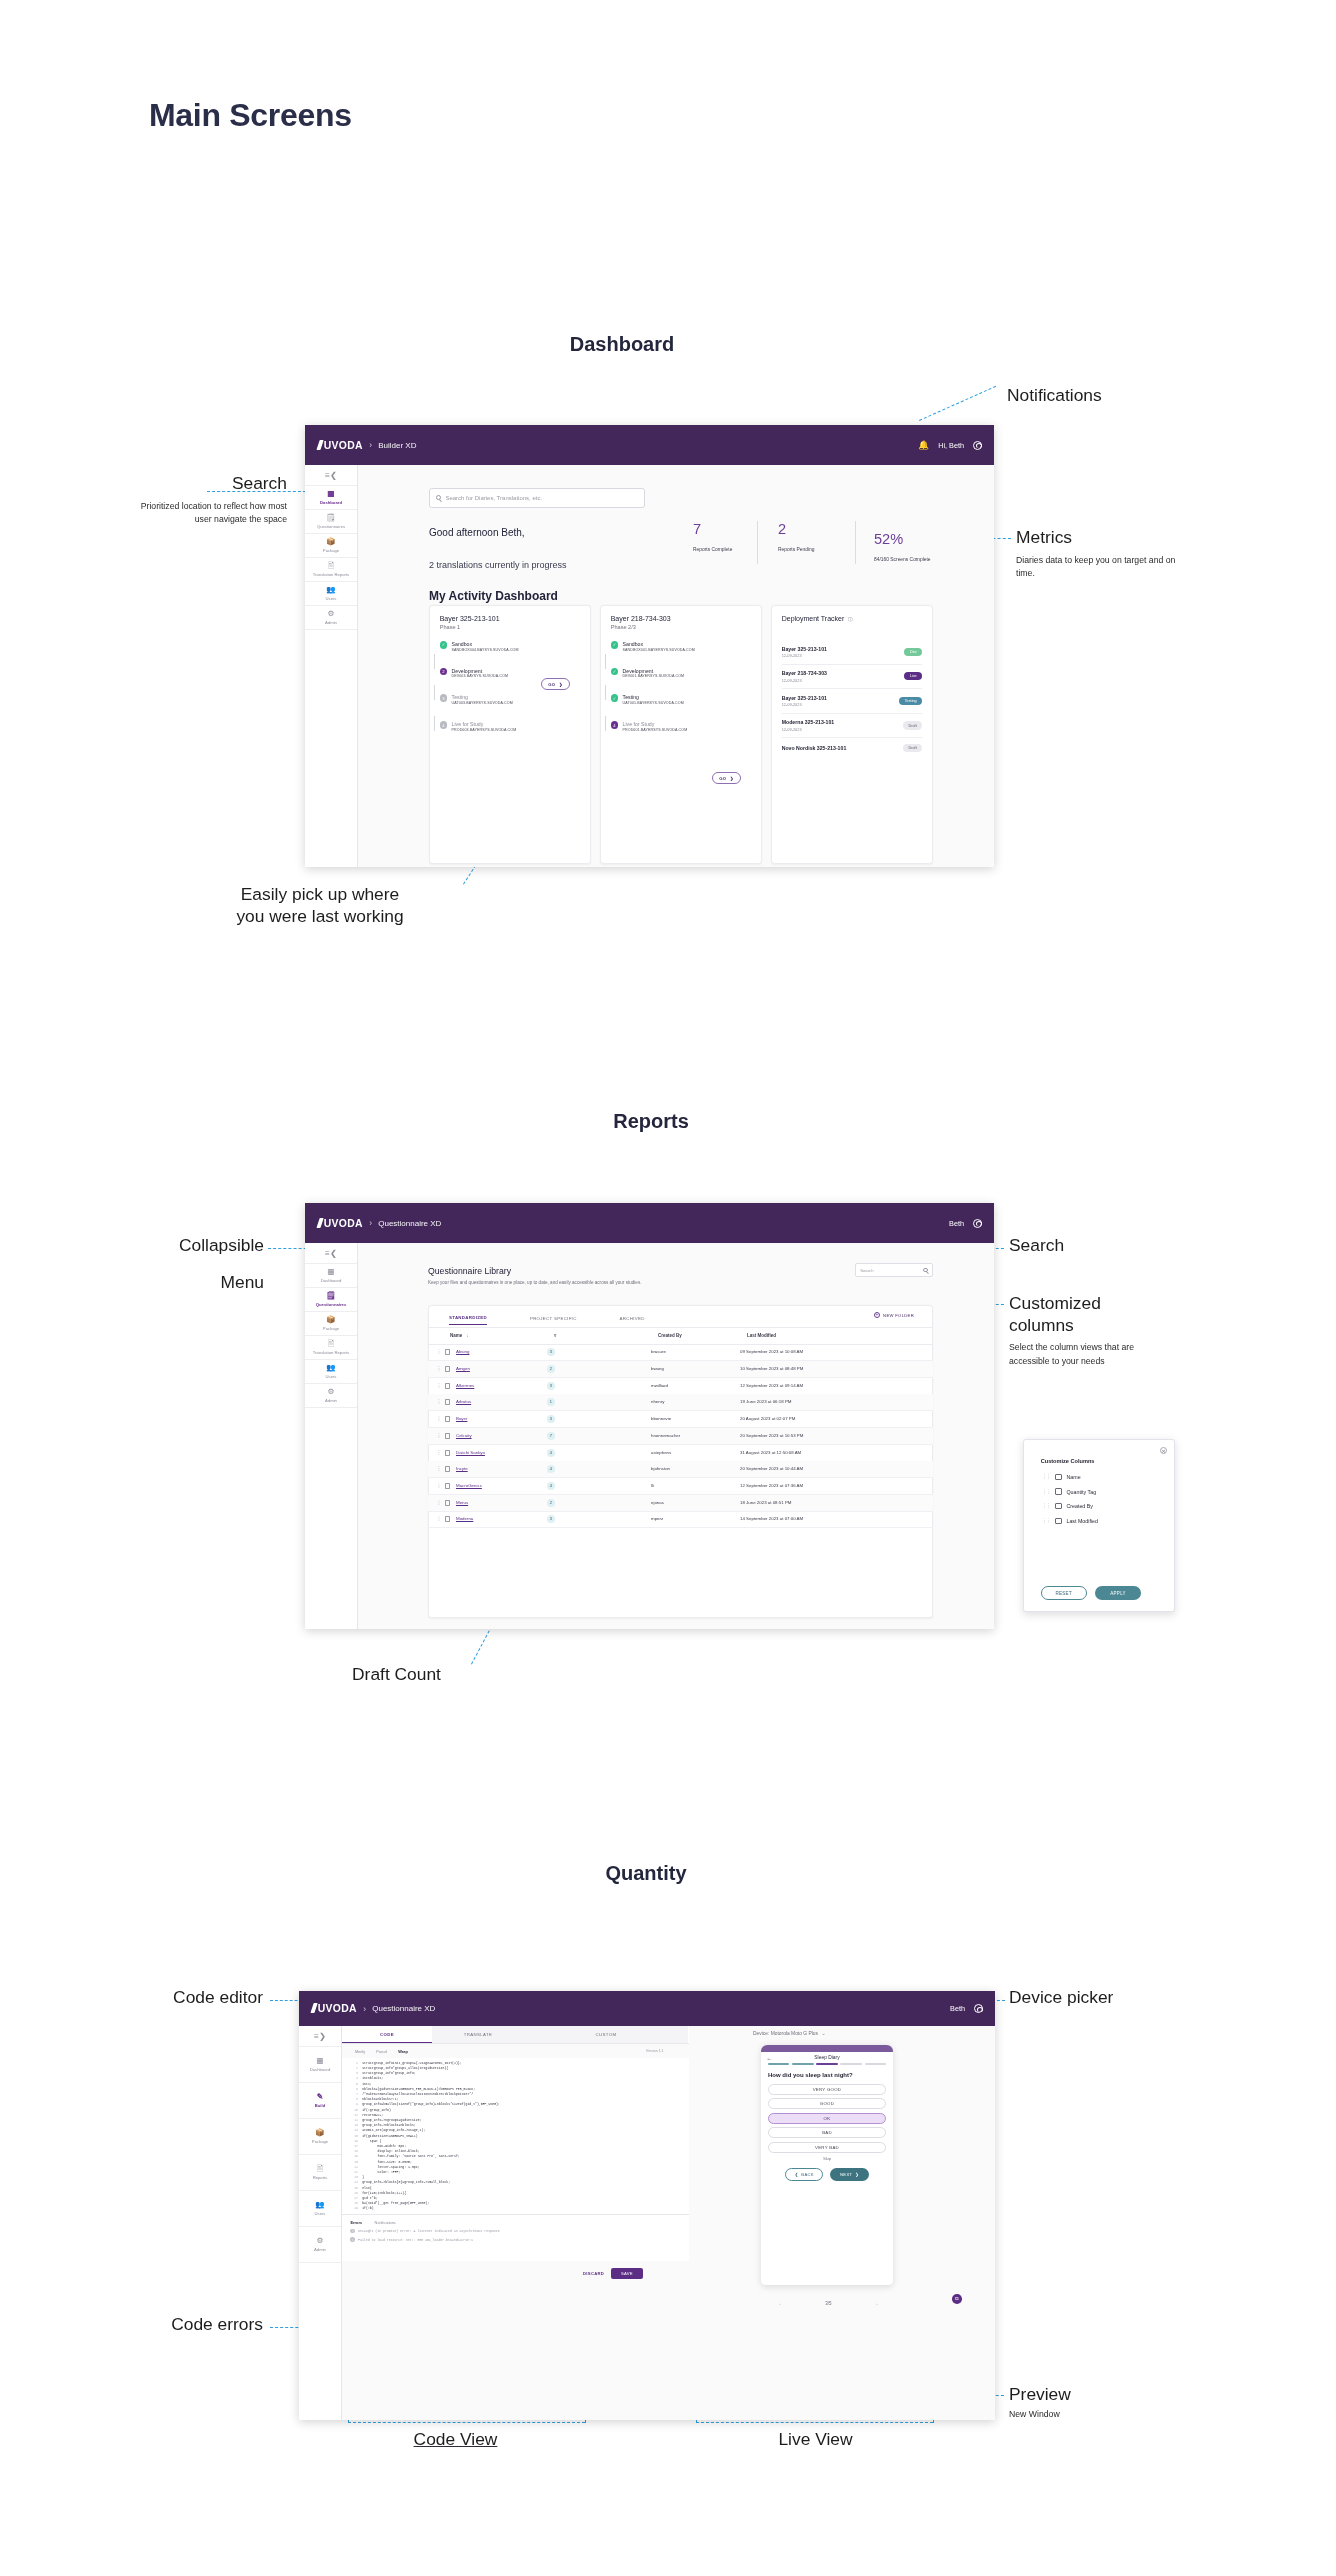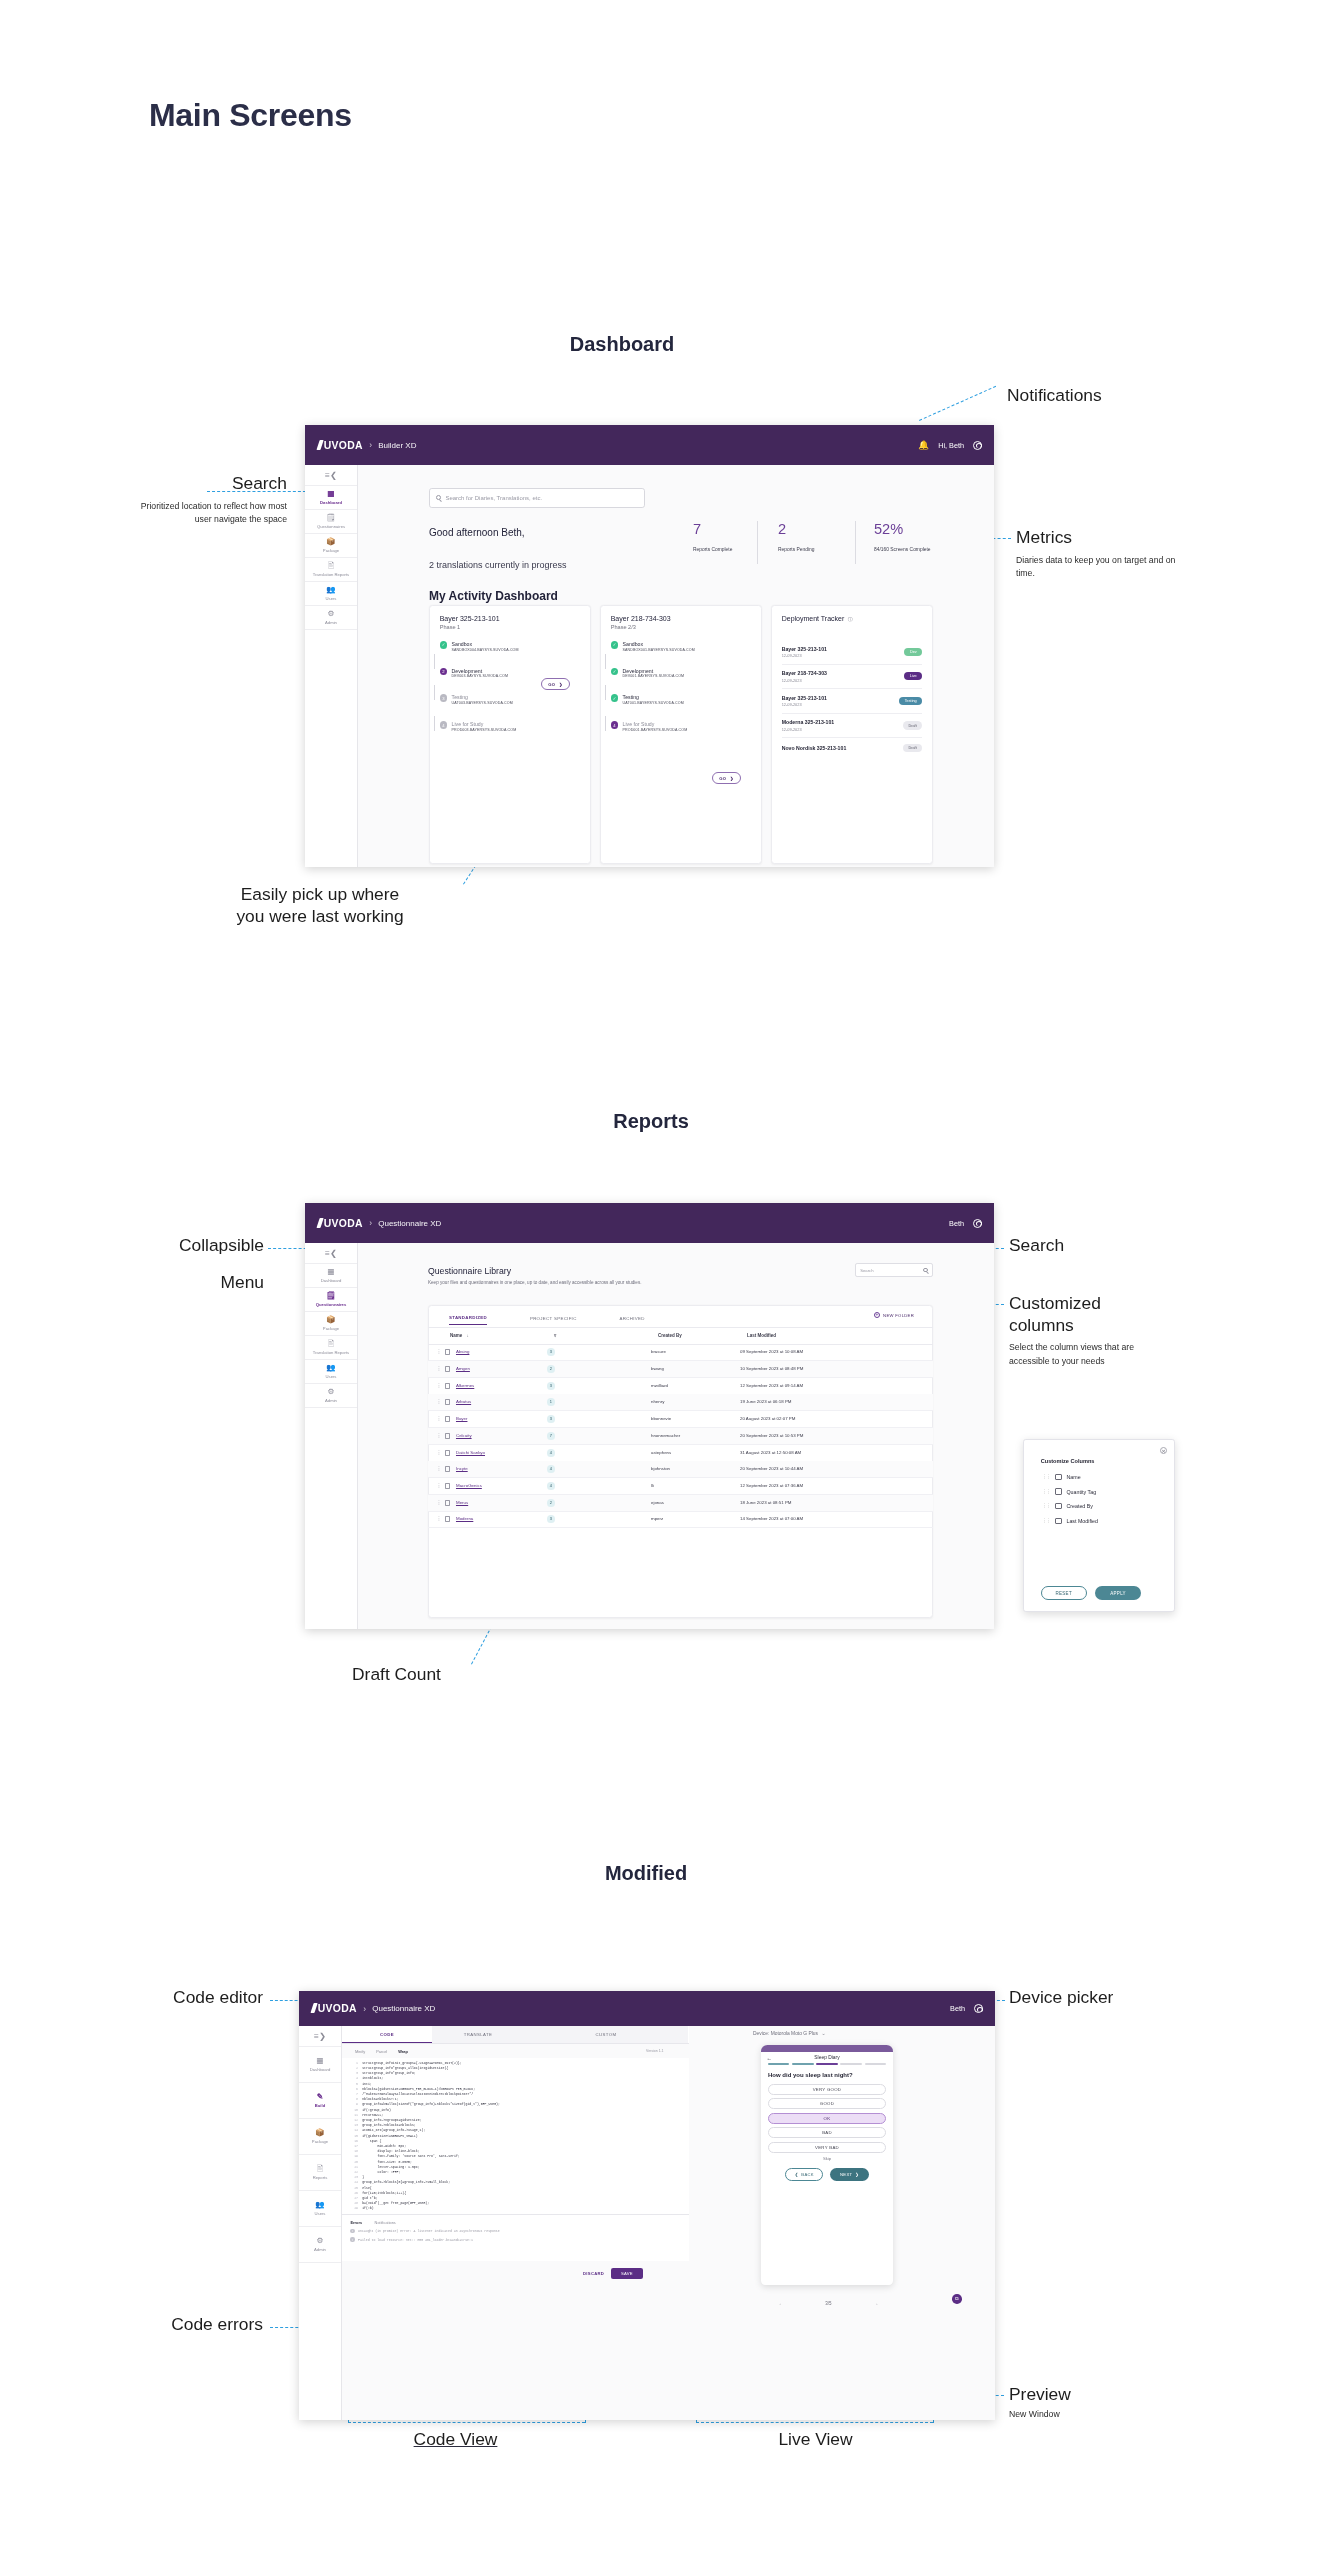--- a/index.html
+++ b/index.html
@@ -270,21 +270,21 @@
   <div class="metric" style="left:388px; top:97px; width:66px;">
     <div class="v">7</div>
     <div class="l">Reports Complete</div>
   </div>
   <div class="mdiv" style="left:452px; top:96px; height:43px;"></div>
   <div class="metric" style="left:473px; top:97px; width:66px;">
     <div class="v">2</div>
     <div class="l">Reports Pending</div>
   </div>
   <div class="mdiv" style="left:550px; top:96px; height:43px;"></div>
-  <div class="metric" style="left:569px; top:97px; width:66px;">
+  <div class="metric" style="left:569px; top:107px; width:66px;">
     <div class="v">52%</div>
     <div class="l">84/160 Screens Complete</div>
   </div>
 
   <div class="sec-h" style="left:124px; top:164px;">My Activity Dashboard</div>
 
   <div class="card" style="left:124px; top:180px; width:162px; height:259px;">
     <div style="padding:9px 9.7px 0;">
       <div class="card-t">Bayer 325-213-101</div>
       <div class="card-s">Phase 1</div>
@@ -651,21 +651,21 @@
         <span class="cbox"></span>
         <span>Last Modified</span>
       </div>
   </div>
   <div style="position:absolute; left:16.7px; bottom:11px; display:flex; gap:8.4px;">
     <div class="btn-out" style="width:46px;height:14px;">RESET</div>
     <div class="btn-fill" style="width:46px;height:14px;">APPLY</div>
   </div>
 </div>
 
-<div class="section-title" style="left:507px; top:1862px;">Modified</div>
+<div class="section-title" style="left:507px; top:1862px;">Quantity</div>
 
 <div class="anno left" style="left:124px; top:1987px; width:139px;">
   <div class="anno-h">Code editor</div>
 </div>
 <div class="dash-h" style="left:270px; top:2000px; width:111px;"></div>
 
 <div class="anno right" style="left:1009px; top:1987px; width:174px;">
   <div class="anno-h">Device picker</div>
 </div>
 <div class="dash-h" style="left:890px; top:2000px; width:115px;"></div>

